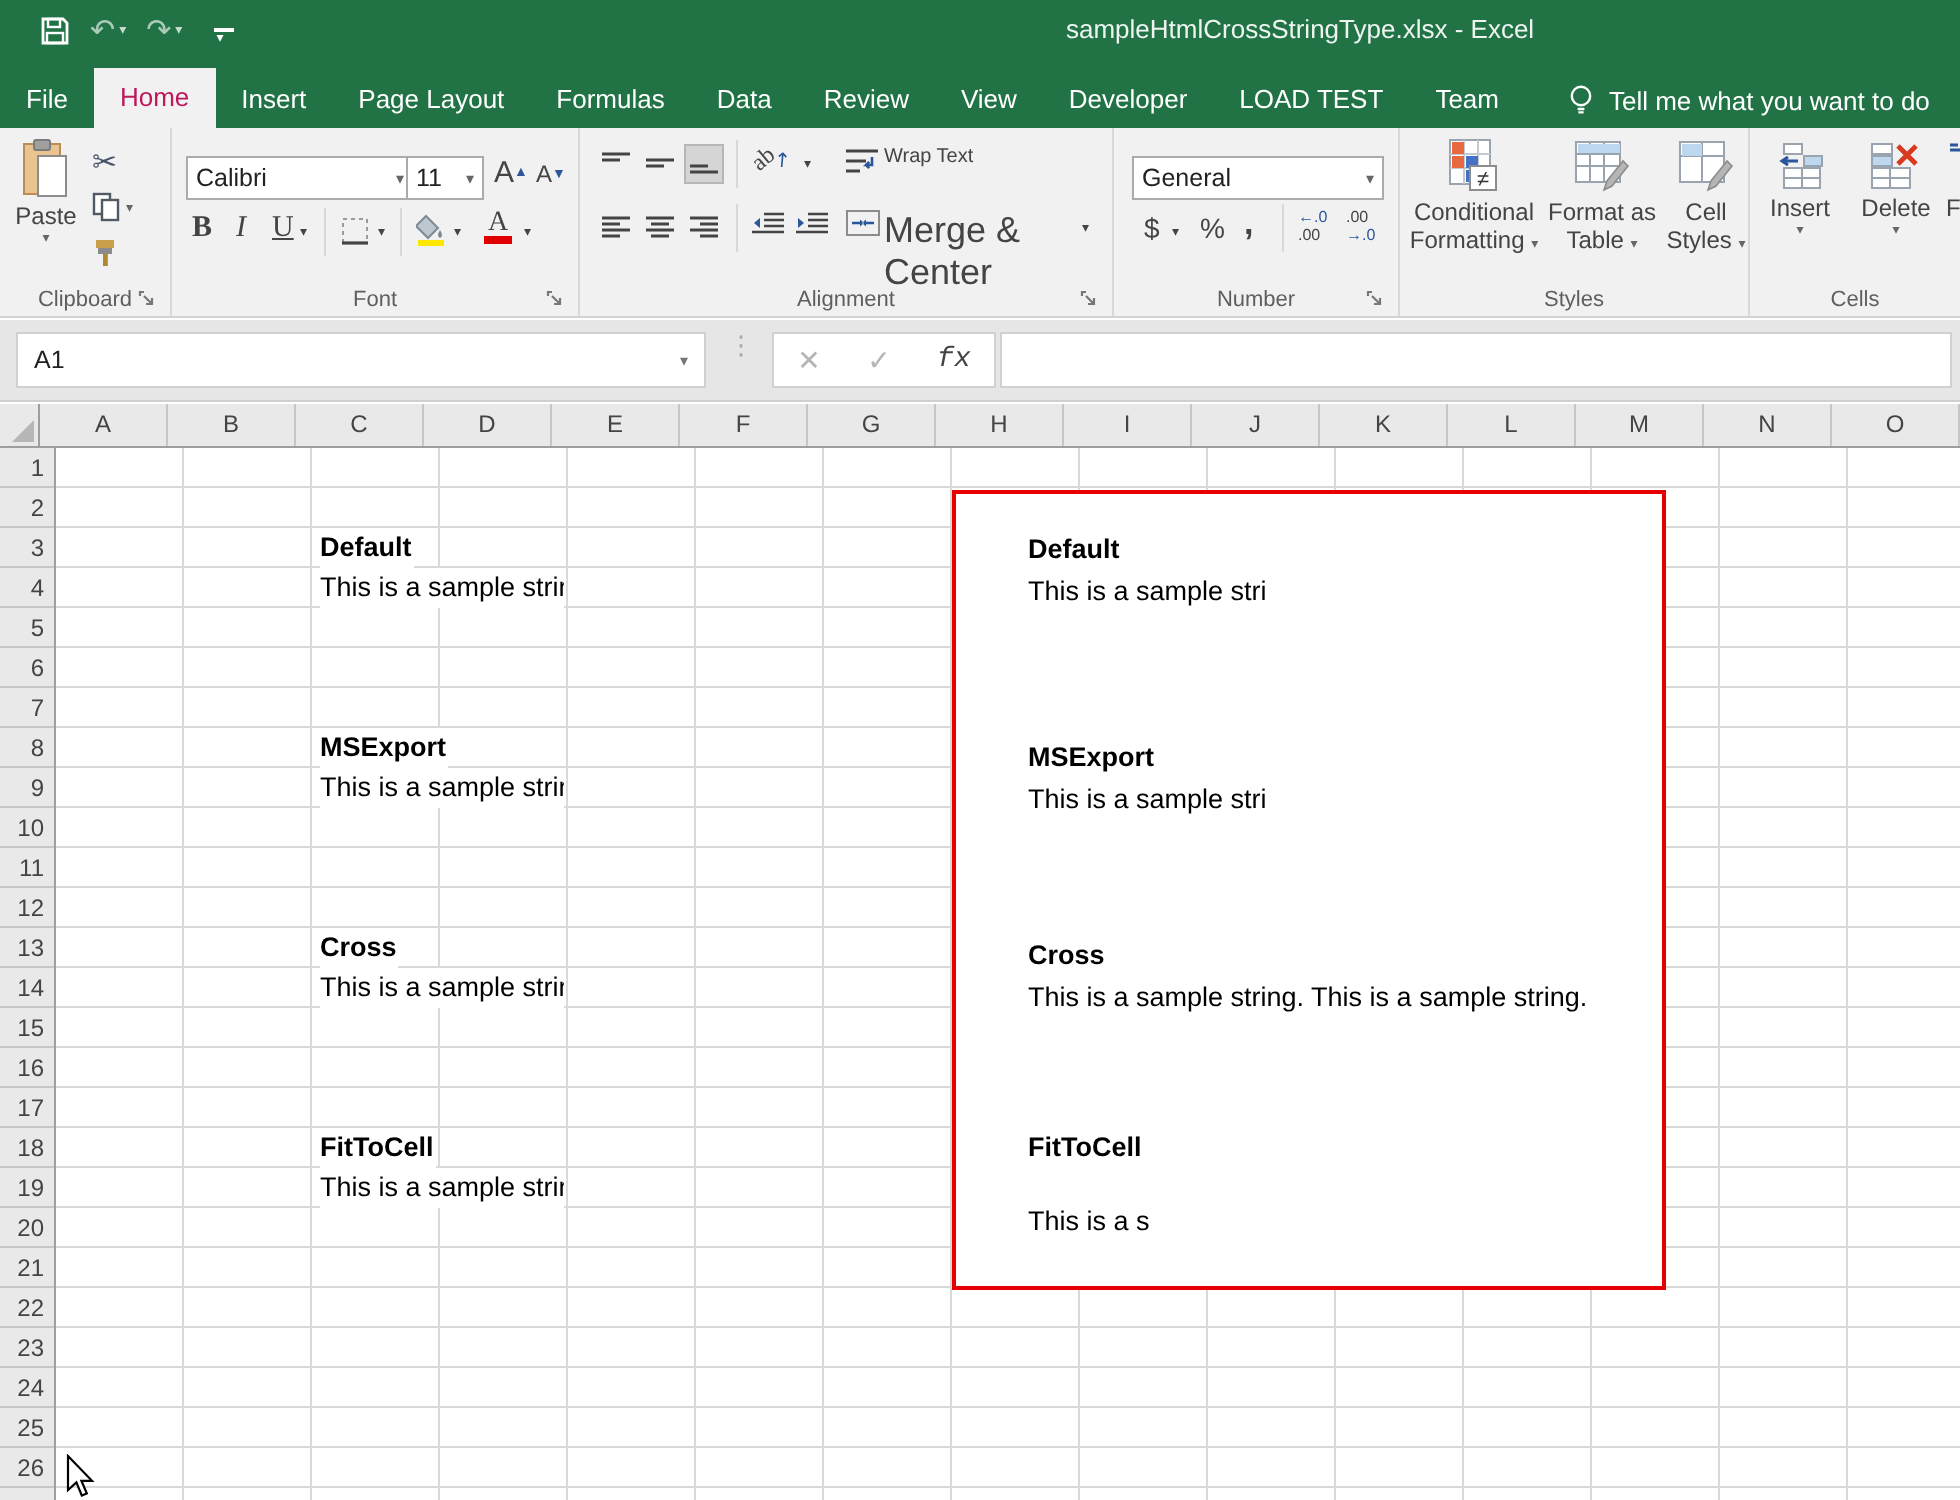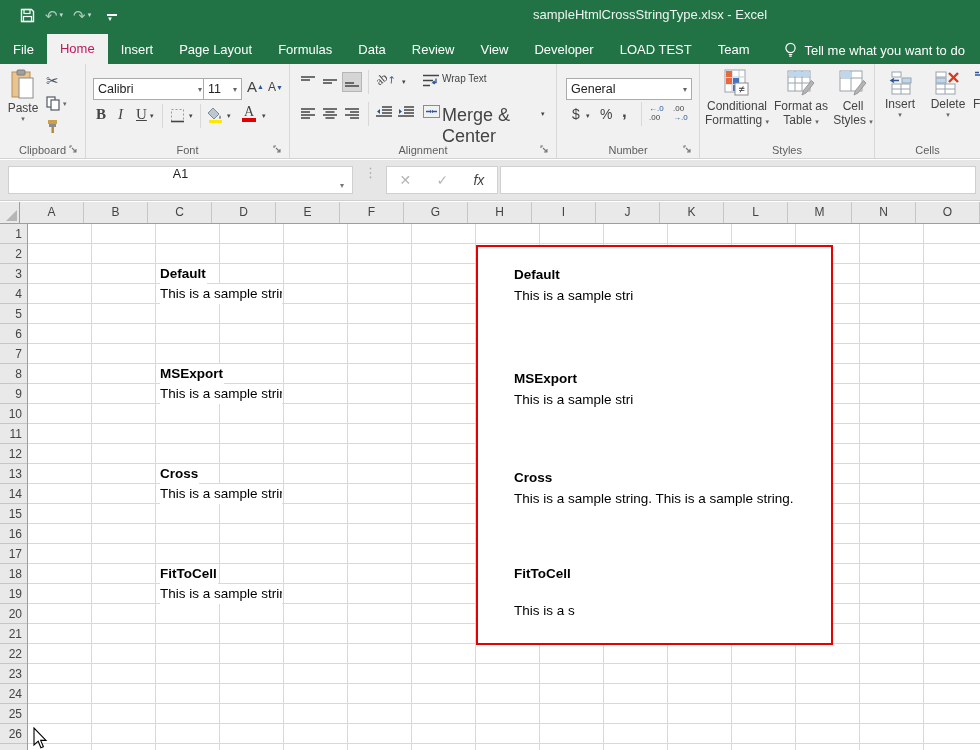--- a/index.html
+++ b/index.html
@@ -34,26 +34,26 @@
   .mini-arrow { font-size:7px; color:#666; }
   .rbtn { position:absolute; display:flex; align-items:center; justify-content:center; color:#444; }
   .bigbtn { position:absolute; top:3px; text-align:center; color:#444; font-size:12px; }
   .bigbtn .bb-label { line-height:14px; }
   .vsep { position:absolute; width:1px; background:#d8d8d8; }
   .selgray { background:#d5d5d5; border:1px solid #b6b6b6; }
   .txtbtn { font-size:14px; color:#444; }
 
   
   #formula-row { position:absolute; left:0; top:160px; width:980px; height:41px; background:#e6e6e6; border-bottom:1px solid #cfcfcf; }
-  #name-box { position:absolute; left:8px; top:6px; width:345px; height:28px; background:#fff; border:1px solid #d0d0d0; font-size:12.5px; color:#222; display:flex; align-items:center; padding:0 8px;flex-direction:column; }
+  #name-box { position:absolute; left:8px; top:6px; width:345px; height:28px; background:#fff; border:1px solid #d0d0d0; font-size:12.5px; color:#222; display:flex; align-items:center; padding:0 8px; }
   #name-box .cdrop { margin-left:auto; font-size:8px; color:#777; }
   #fb-dots { position:absolute; left:364px; top:9px; color:#a9a9a9; font-size:13px; letter-spacing:0; line-height:7px; text-align:center; }
   #fb-buttons { position:absolute; left:386px; top:6px; width:112px; height:28px; background:#fff; border:1px solid #d0d0d0; display:flex; align-items:center; justify-content:space-around; }
   .fb-x, .fb-check { color:#b5b5b5; font-size:14px; }
-  .fb-fx { font-family:Liberation Sans, sans-serif; font-style:italic; font-size:14px; color:#444; }
+  .fb-fx { font-family:Liberation Mono, monospace; font-style:italic; font-size:14px; color:#444; }
   #formula-input { position:absolute; left:500px; top:6px; width:476px; height:28px; background:#fff; border:1px solid #d0d0d0; }
 
   
   #col-headers { position:absolute; left:0; top:202px; width:980px; height:22px; background:#e9e9e9; border-bottom:1px solid #9e9e9e; display:flex; }
   #corner-box { width:28px; height:21px; border-right:1px solid #9e9e9e; position:relative; background:#e9e9e9; }
   #corner-box:after { content:""; position:absolute; right:2px; bottom:2px; border-left:11px solid transparent; border-bottom:11px solid #b6b6b6; }
   .col-h { width:64px; height:21px; line-height:21px; text-align:center; font-size:12px; color:#444; border-right:1px solid #c6c6c6; flex:0 0 64px; }
   #row-headers { position:absolute; left:0; top:224px; width:28px; height:526px; background:#e9e9e9; border-right:1px solid #9e9e9e; }
   .row-h { width:27px; height:20px; line-height:20px; font-size:12px; color:#444; text-align:right; padding-right:5px; border-bottom:1px solid #c6c6c6; }
   #grid-area { position:absolute; left:28px; top:224px; width:952px; height:526px; background:

